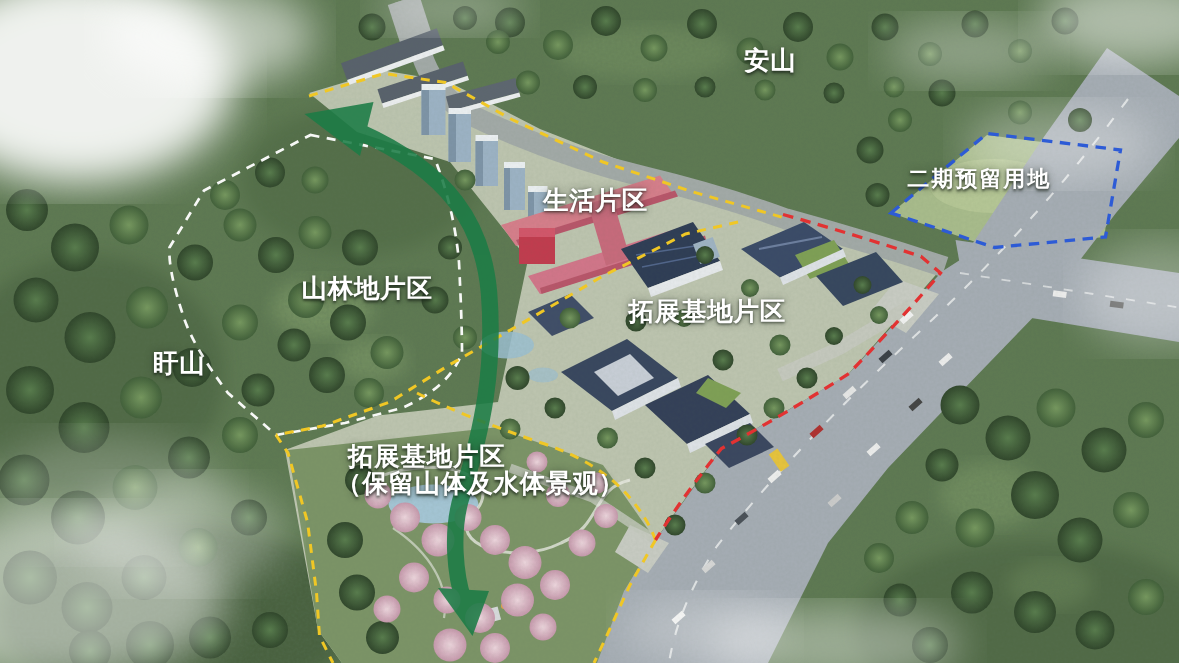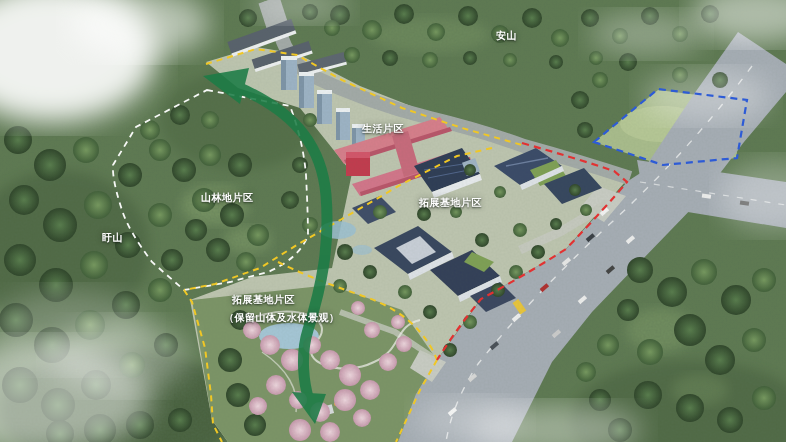--- a/index.html
+++ b/index.html
@@ -1,19 +1,19 @@
 <!DOCTYPE html>
 <html><head>
 <meta charset="utf-8">
 <style>
   html,body{margin:0;padding:0;background:#222;}
   .stage{position:relative;width:786px;height:442px;overflow:hidden;
          font-family:"Liberation Sans","DejaVu Sans",sans-serif;background:#5f7a52;}
   .stage svg{position:absolute;left:0;top:0;}
-  .map-label{position:absolute;color:#fff;font-weight:600;font-size:10px;
+  .map-label{position:absolute;color:#fff;font-weight:600;font-size:17px;
              white-space:nowrap;letter-spacing:.5px;
              text-shadow:0 1px 2px rgba(20,30,20,.8),0 0 6px rgba(30,40,30,.45);}
   .map-label.lg{font-size:14.5px;letter-spacing:1.5px;}
 </style>
 </head>
 <body>
 
 <div class="stage">
 <svg width="786" height="442" viewBox="0 0 786 442">
   <defs>
@@ -353,19 +353,20 @@
   </g>
 
   <g opacity=".88">
     <path stroke="#1c7c46" fill="none" stroke-width="11" d="M 240,88 C 300,115 322,150 326,195 C 330,245 322,285 308,330 C 300,355 304,385 309,400"></path>
     <polygon fill="#1c7c46" points="203,76 249,68 240,104"></polygon>
     <polygon fill="#1c7c46" points="315,424 292,392 326,394"></polygon>
   </g>
 </svg>
 
 <div class="map-label" style="left:496px;top:29px;">安山</div>
+<div class="map-label lg" style="left:605px;top:110px;">二期预留用地</div>
 <div class="map-label" style="left:342px;top:122px;margin-left:20px;">生活片区</div>
-<div class="map-label" style="left:201px;top:191px;">山林地片区</div>
+<div class="map-label" style="left:201px;top:181px;">山林地片区</div>
 <div class="map-label" style="left:102px;top:231px;">盱山</div>
 <div class="map-label" style="left:419px;top:196px;">拓展基地片区</div>
 <div class="map-label" style="left:232px;top:293px;text-align:center;">拓展基地片区</div>
 <div class="map-label" style="left:224px;top:311px;text-align:right;">（保留山体及水体景观）</div>
 </div>
 
 </body></html>

